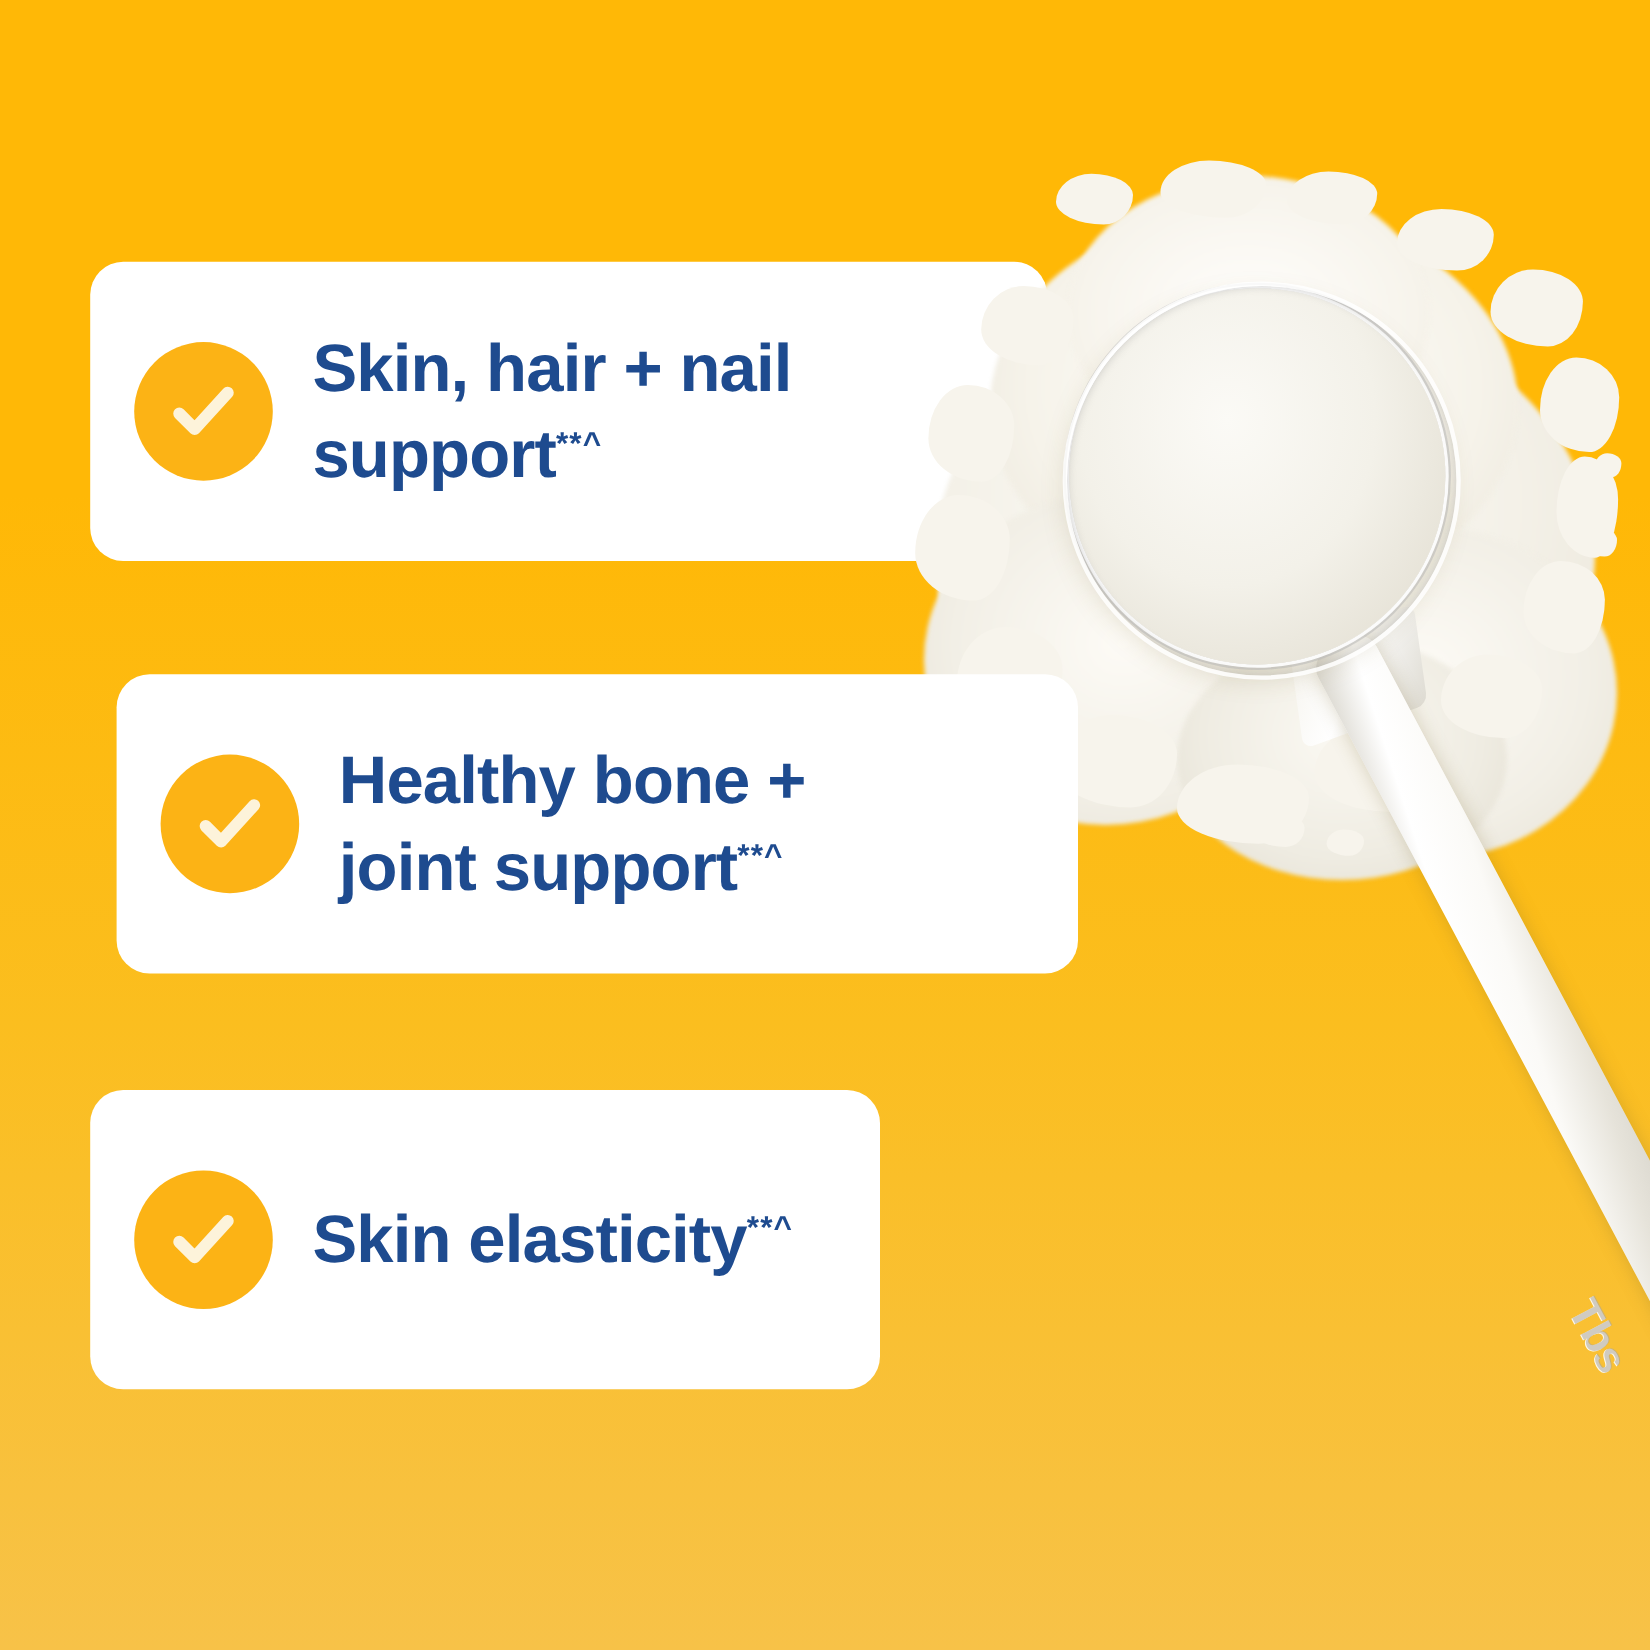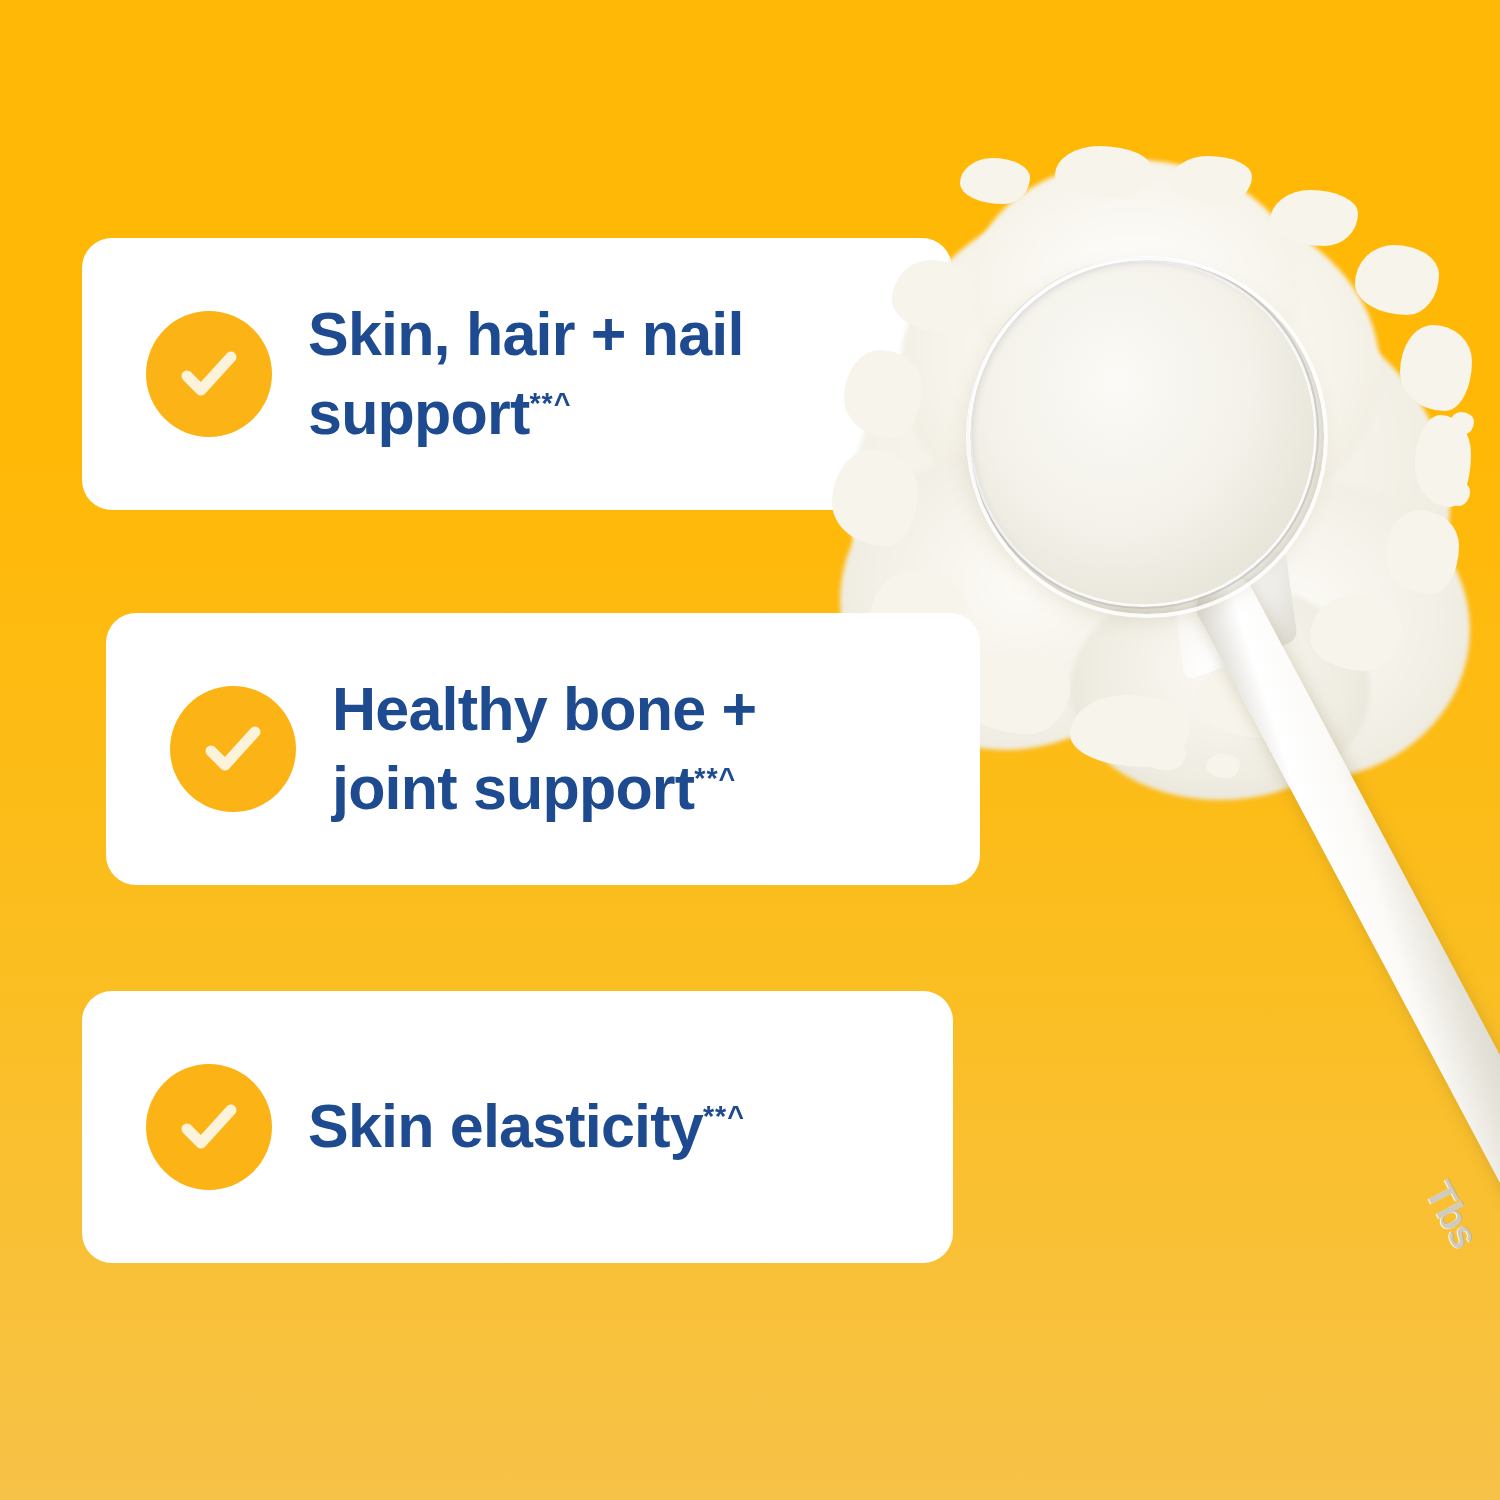--- a/index.html
+++ b/index.html
@@ -124,25 +124,25 @@
     font-family: "Liberation Sans", sans-serif;
   }
 
   .card {
     position: absolute;
     background: #ffffff;
     border-radius: 30px;
     display: flex;
     align-items: center;
     box-sizing: border-box;
-    padding-left: 64px;
+    padding-left: 40px;
   }
   .card-1 { left: 82px; top: 238px;  width: 870px; height: 272px; }
   .card-2 { left: 82px; top: 613px;  width: 874px; height: 272px; margin-left: 24px; }
-  .card-3 { left: 82px; top: 991px;  width: 871px; height: 272px; }
+  .card-3 { left: 82px; top: 991px;  width: 718px; height: 272px; }
 
   
   .card-1 { z-index: 1; }
   .photo-layer { z-index: 2; }
   .card-2, .card-3 { z-index: 3; }
 
   .check-badge {
     flex: 0 0 auto;
     width: 126px;
     height: 126px;

